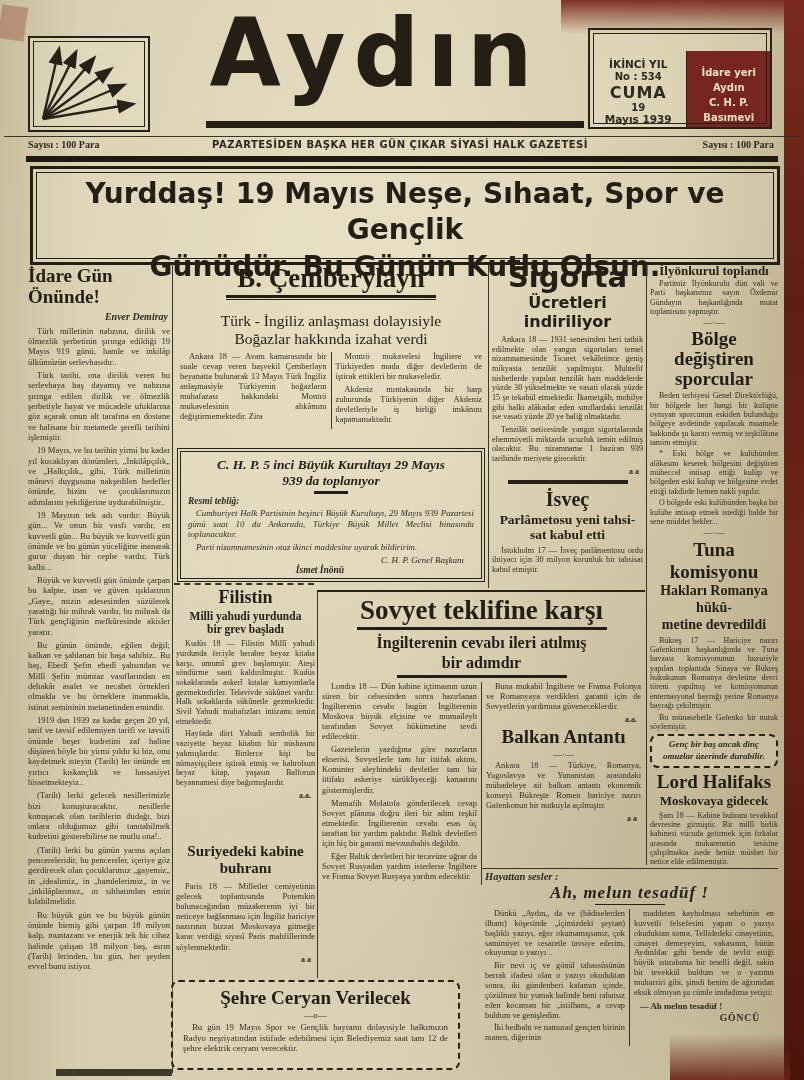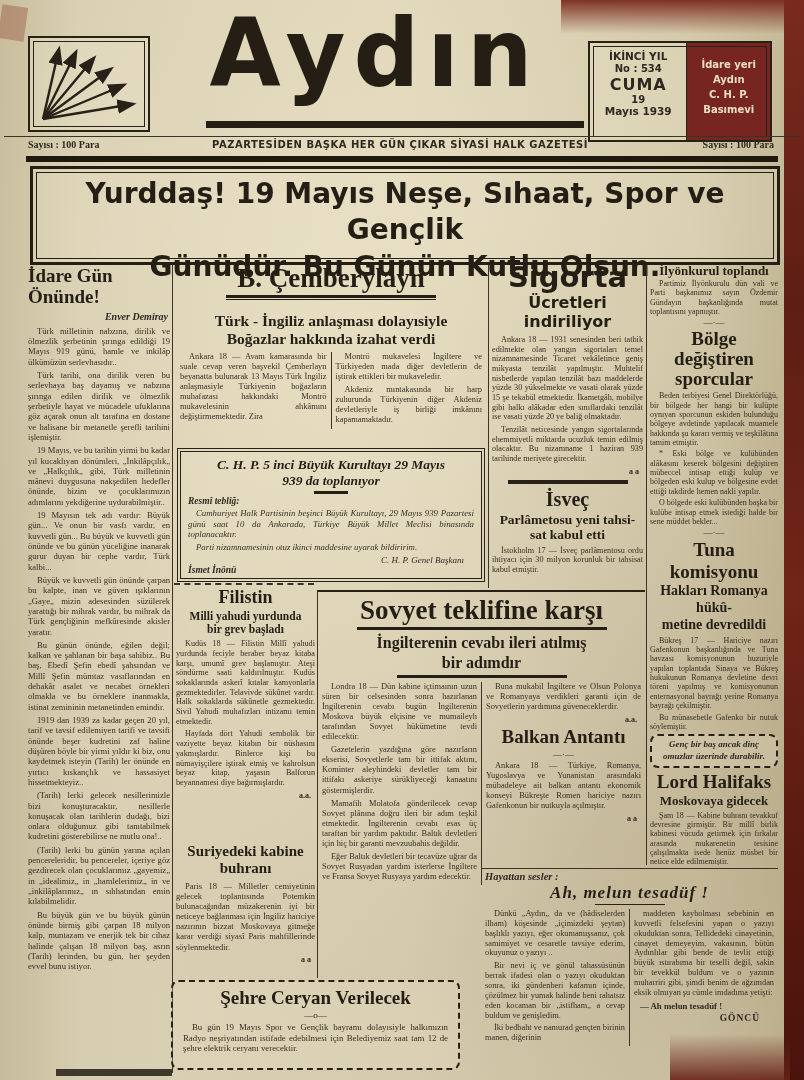--- a/index.html
+++ b/index.html
@@ -25,21 +25,21 @@
   .hrline{position:absolute;height:1px;background:#3a332a;}
 
   
   .logo-box{position:absolute;left:28px;top:36px;width:118px;height:92px;border:2px solid #272117;background:rgba(235,228,203,.35);}
   .logo-box::before{content:"";position:absolute;inset:3px;border:1px solid #272117;}
   .logo-box svg{position:absolute;inset:5px;}
   .paper-title{position:absolute;left:160px;top:8px;width:430px;text-align:center;
     font-family:"DejaVu Sans","Liberation Sans",sans-serif;font-weight:800;font-size:92px;line-height:1.0;
     letter-spacing:8px;color:#241e15;transform:scaleY(1.02);}
   .title-underline{position:absolute;left:206px;top:121px;width:378px;height:7px;background:#241e15;}
-  .issue-box{position:absolute;left:588px;top:41px;width:180px;height:97px;border:2px solid #272117;display:flex;background:rgba(235,228,203,.3);}
+  .issue-box{position:absolute;left:588px;top:28px;width:180px;height:97px;border:2px solid #272117;display:flex;background:rgba(235,228,203,.3);align-items:flex-end;}
   .issue-box::before{content:"";position:absolute;inset:3px;border:1px solid #272117;pointer-events:none;}
   .issue-left{flex:1.12;padding:7px 2px 2px;text-align:center;font-family:"DejaVu Sans","Liberation Sans",sans-serif;}
   .issue-left .l1{font-size:10.5px;font-weight:bold;}
   .issue-left .l2{font-size:10px;font-weight:bold;margin-top:1px;}
   .issue-left .l3{font-size:16px;font-weight:800;margin-top:1px;letter-spacing:1px;}
   .issue-left .l4{font-size:10px;font-weight:bold;}
   .issue-left .l5{font-size:10.5px;font-weight:bold;}
   .issue-right{flex:1;background:#772520;color:#ecdfc2;text-align:center;padding-top:16px;
     font-family:"DejaVu Sans","Liberation Sans",sans-serif;font-size:10px;font-weight:bold;border-left:1px solid #272117;}
   .issue-right div{margin-bottom:4px;}
@@ -67,34 +67,34 @@
   .rule-c{margin:3px auto;background:#241e15;}
 
   
   .col1 .t{font-size:19px;line-height:1.1;text-align:left;}
   .col1 .byline{font-style:italic;font-weight:bold;font-size:10px;text-align:right;margin:3px 2px 4px 0;}
   .col1 .p{font-size:8.6px;line-height:1.2;}
 
   
   .cem-title{font-size:27px;line-height:1.05;}
   .cem-rule{width:210px;height:5px;border-top:3px solid #241e15;border-bottom:1px solid #241e15;box-sizing:border-box;background:transparent;}
-  .cem-sub{font-size:15.5px;line-height:1.15;font-weight:bold;margin-top:12px;}
+  .cem-sub{font-size:15.5px;line-height:1.15;font-weight:normal;margin-top:12px;}
   .twocol{display:flex;margin-top:4px;}
   .twocol>div{flex:1;padding:0 4px;}
   .twocol>div+div{border-left:1px solid #3a332a;}
   .cem .p{font-size:8.4px;}
 
   
   .chp{border:1px solid #272117;outline:1px solid #272117;outline-offset:2px;padding:5px 7px;font-style:italic;background:rgba(236,229,204,.25);}
   .chp .t{font-size:13.5px;line-height:1.2;font-style:italic;}
   .chp .mini{width:34px;height:3px;margin:2px auto;}
   .chp .lbl{font-size:9.5px;font-weight:bold;margin:1px 0 2px;}
   .chp .p{font-size:8.8px;text-indent:8px;margin-bottom:2px;}
   .chp .s1{font-size:9px;text-align:right;margin-right:10px;}
-  .chp .s2{font-size:9.5px;font-weight:bold;text-align:left;margin-right:22px;}
+  .chp .s2{font-size:9.5px;font-weight:bold;text-align:center;margin-right:22px;}
 
   
   .fil .kick{font-size:18px;}
   .fil .t{font-size:11.5px;line-height:1.15;margin:2px 0 3px;}
   .fil .p{font-size:8.2px;line-height:1.18;}
   .sur .t{font-size:15px;line-height:1.15;margin-bottom:3px;}
   .wavy{position:absolute;border-top:2px dashed #3a332a;height:0;}
 
   
   .scallop{border:2px dashed #272117;border-radius:8px;padding:5px 10px;background:rgba(236,229,204,.25);}
@@ -301,21 +301,21 @@
     </div>
     <div class="rule-c" style="width:170px;height:3px;"></div>
     <div class="twocol">
       <div>
         <p class="p">Londra 18 — Dün kabine içtimaının uzun süren bir celsesinden sonra hazırlanan İngilterenin cevabı bugün İngilterenin Moskova büyük elçisine ve mumaileyh tarafından Sovyet hükümetine tevdi edilecektir.</p>
         <p class="p">Gazetelerin yazdığına göre nazırların ekserisi, Sovyetlerle tam bir ittifak aktını, Kominter aleyhindeki devletler tam bir ittifakı askeriye sürükliyeceği kanaatını göstermişlerdir.</p>
         <p class="p">Mamafih Molatofa gönderilecek cevap Sovyet plânına doğru ileri bir adım teşkil etmektedir. İngilterenin cevabı esas üç taraftan bir yardım paktıdır. Baltık devletleri için hiç bir garanti mevzuubahis değildir.</p>
         <p class="p">Eğer Baltık devletleri bir tecavüze uğrar da Sovyet Rusyadan yardım isterlerse İngiltere ve Fransa Sovyet Rusyaya yardım edecektir.</p>
       </div>
       <div>
-        <p class="p">Buna mukabil İngiltere ve Olsun Polonya ve Romanyaya verdikleri garanti için de Sovyetlerin yardımına güveneceklerdir.</p>
+        <p class="p">Buna mukabil İngiltere ve Fransa Polonya ve Romanyaya verdikleri garanti için de Sovyetlerin yardımına güveneceklerdir.</p>
         <div class="sig">a.a.</div>
         <div class="h-serif balk-t">Balkan Antantı</div>
         <div class="divider-dot">—·—</div>
         <p class="p">Ankara 18 — Türkiye, Romanya, Yugoslavya ve Yunanistan arasındaki mübadeleye ait balkan antantı ekonomik konseyi Bükreşte Romen hariciye nazırı Gafenkonun bir nutkuyla açılmıştır.</p>
         <div class="sig">a a</div>
       </div>
     </div>
   </div>
 
   <div class="blk rc" style="left:650px;top:263px;width:128px;height:602px;">

